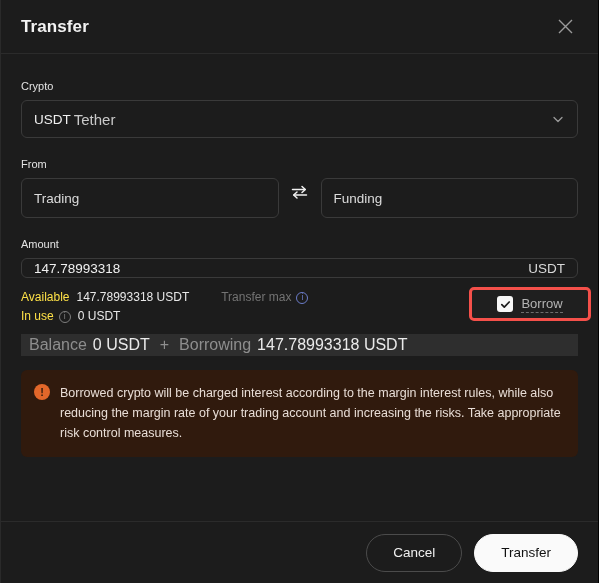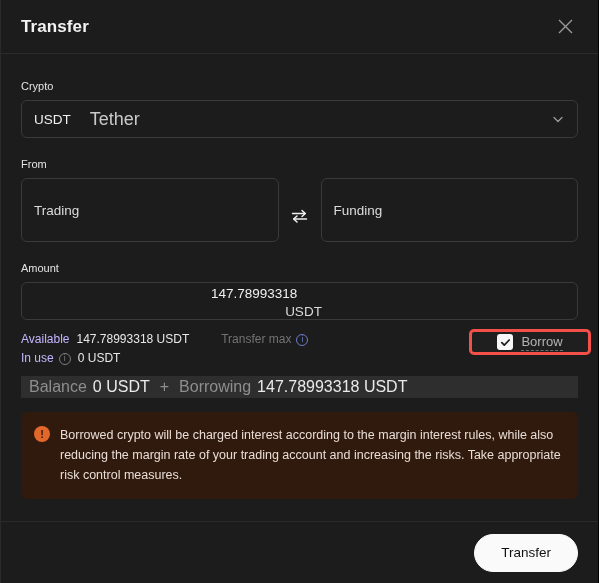--- a/index.html
+++ b/index.html
@@ -70,41 +70,41 @@
     display: flex;
     align-items: center;
     padding: 0 12px;
     cursor: pointer;
   }
   .select-box .sym {
     font-size: 13.5px;
     color: #f0f0f0;
   }
   .select-box .name {
-    font-size: 18px;
+    font-size: 15px;
     color: #c9c9c9;
-    margin-left: 19px;
+    margin-left: 3px;
   }
   .select-box .chev {
     margin-left: auto;
     color: #9a9a9a;
     display: flex;
     align-items: center;
   }
 
   .group { margin-bottom: 20px; }
 
   
   .fromto-row {
     display: flex;
     align-items: flex-end;
   }
   .fromto-col { flex: 1 1 0; min-width: 0; }
   .fromto-box {
-    height: 64px;
+    height: 40px;
     border: 1px solid #3a3a3a;
     border-radius: 6px;
     background: #1c1c1c;
     display: flex;
     align-items: center;
     padding: 0 12px;
     font-size: 13.5px;
     color: #dcdcdc;
     cursor: pointer;
   }
@@ -113,28 +113,27 @@
     height: 52px;
     display: flex;
     align-items: center;
     justify-content: center;
     color: #f0f0f0;
     cursor: pointer;
   }
 
   
   .amount-box {
-    height: 38px;
+    height: 20px;
     border: 1px solid #3a3a3a;
     border-radius: 6px;
     background: #1c1c1c;
     display: flex;
     align-items: center;
     padding: 0 12px;
-    flex-direction: column;
   }
   .amount-input {
     flex: 1 1 auto;
     background: transparent;
     border: none;
     outline: none;
     color: #f0f0f0;
     font-size: 13.5px;
     font-family: "Liberation Sans", sans-serif;
   }
@@ -149,21 +148,21 @@
     position: relative;
     margin-top: 10px;
   }
   .meta-line {
     display: flex;
     align-items: center;
     font-size: 12px;
     line-height: 19px;
     white-space: nowrap;
   }
-  .meta-key { color: #c4b5fd; }
+  .meta-key { color: #fde047; }
   .meta-val { color: #e8e8e8; margin-left: 7px; }
   .link-blue {
     color: #737373;
     margin-left: 32px;
     cursor: pointer;
   }
   .info-ico {
     display: inline-flex;
     align-items: center;
     justify-content: center;
@@ -179,21 +178,21 @@
     cursor: pointer;
   }
   .info-ico.blue { border-color: #6b7cc9; color: #6b7cc9; }
 
   
   .borrow-highlight {
     position: absolute;
     top: -1px;
     right: -13px;
     width: 122px;
-    height: 26px;
+    height: 34px;
     border: 3px solid #f4504a;
     border-radius: 5px;
     display: flex;
     align-items: center;
     justify-content: center;
     background: #1f1f1f;
   }
   .borrow-inner {
     display: flex;
     align-items: center;
@@ -385,16 +384,17 @@
 
       <div class="warn-box">
         <span class="warn-ico">!</span>
         <span class="warn-text">Borrowed crypto will be charged interest according to the margin interest rules, while also reducing the margin rate of your trading account and increasing the risks. Take appropriate risk control measures.</span>
       </div>
     </div>
 
   </div>
 
   <div class="modal-footer">
+    <button class="btn btn-cancel">Cancel</button>
     <button class="btn btn-primary">Transfer</button>
   </div>
 
 </div>
 
 </body></html>

